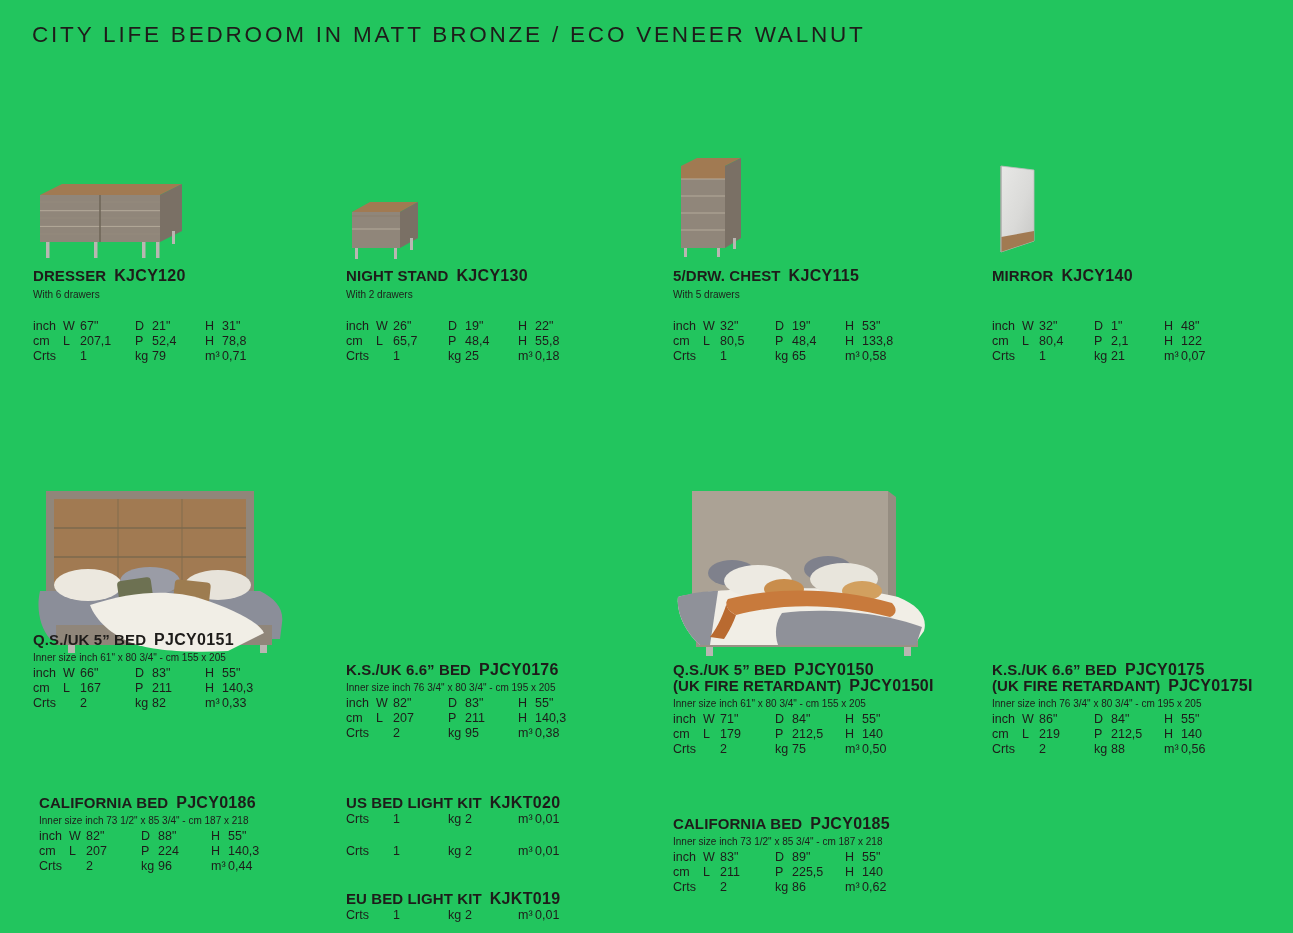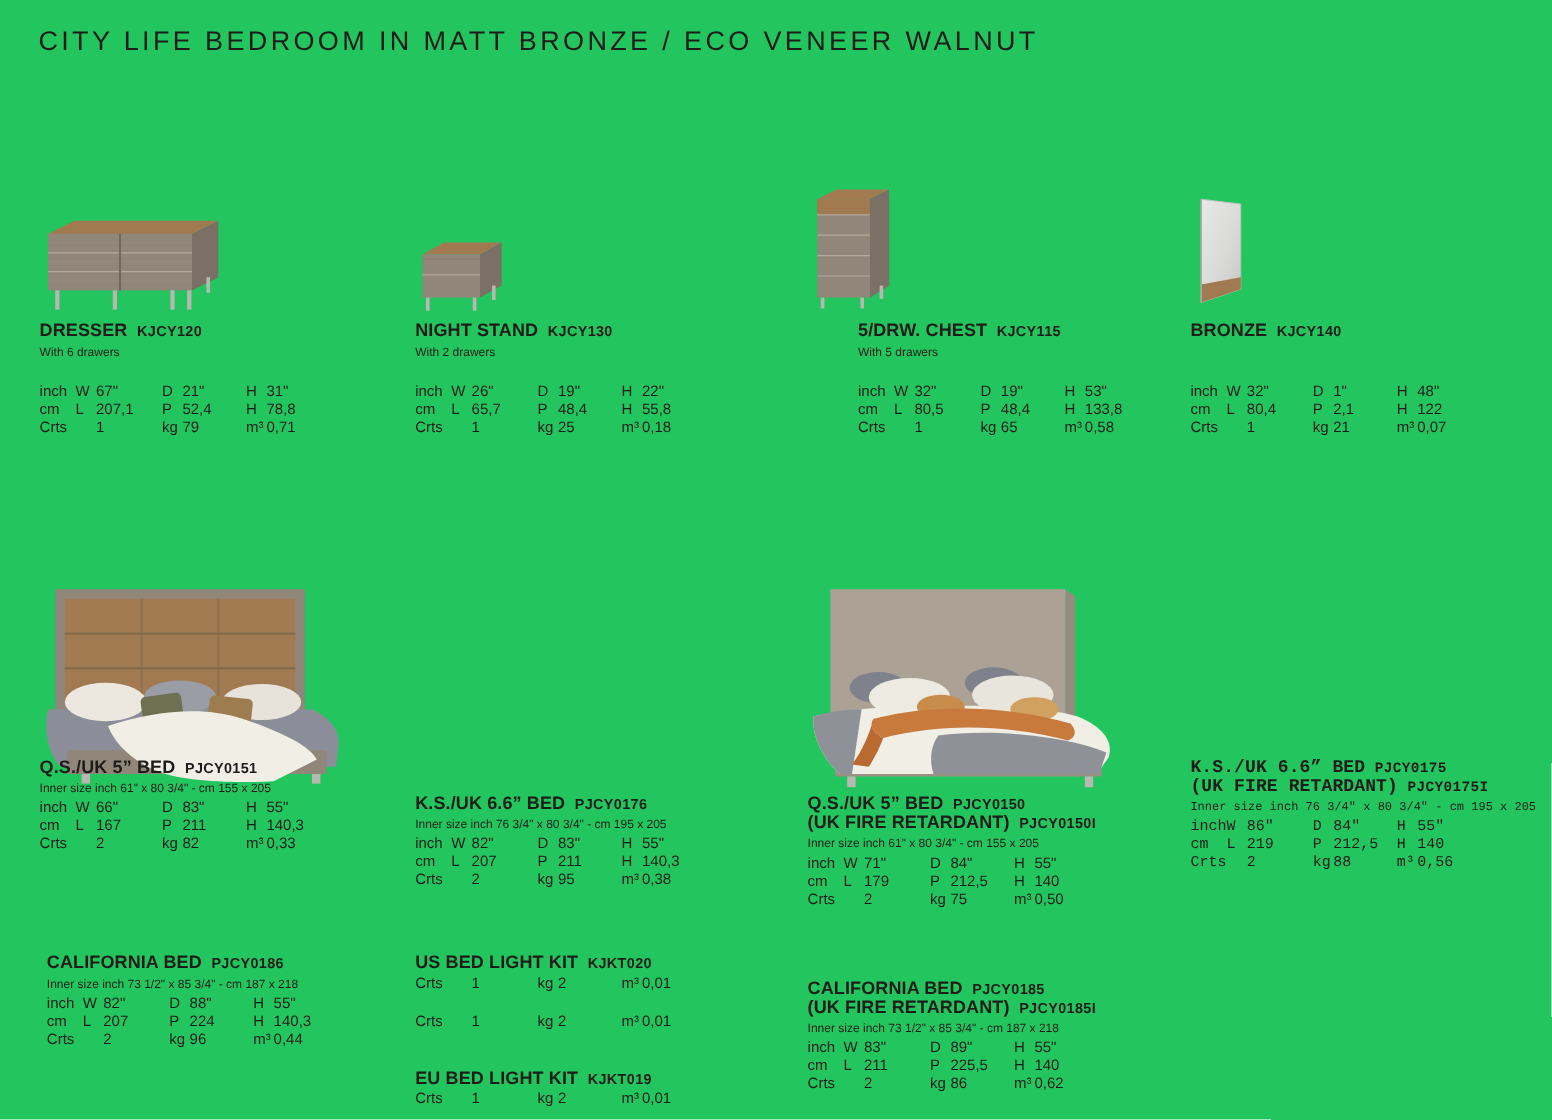--- a/index.html
+++ b/index.html
@@ -10,21 +10,21 @@
     position:absolute; left:32px; top:7px;
     font-size:22.5px; font-weight:400; letter-spacing:2.8px;
     color:var(--text,#1e1c1a); white-space:nowrap;
   }
 
   .img { position:absolute; }
   .img svg { display:block; }
 
   .card { position:absolute; width:302px; }
   .nline { font-size:15px; font-weight:700; line-height:16px; white-space:nowrap; letter-spacing:.1px; }
-  .nline .sku { font-size:12px; margin-left:8px; letter-spacing:.3px; }
+  .nline .sku { font-size:16px; margin-left:8px; letter-spacing:.3px; }
   .sub { font-size:10px; line-height:15px; margin-top:3px; min-height:15px; white-space:nowrap; }
   .specs { margin-top:17px; }
   .card.flow .sub { margin-top:2px; }
   .card.flow .specs { margin-top:1px; }
   .srow { display:grid; grid-template-columns:30px 72px 70px auto; font-size:12.5px; line-height:15.2px; }
   .cell .u { display:inline-block; width:17px; }
   .kit { margin-bottom:0; }
 </style>
 </head>
 <body>
@@ -199,21 +199,21 @@
         </div>
       <div class="srow">
           <span class="lb">Crts</span>
           <span class="cell c2"><span class="u"></span><span class="v">1</span></span>
           <span class="cell c3"><span class="u">kg</span><span class="v">25</span></span>
           <span class="cell c4"><span class="u">m³</span><span class="v">0,18</span></span>
         </div>
     </div>
   </div>
 
-  <div class="card r1" style="left:673px; top:268px;margin-left:42px;">
+  <div class="card r1" style="left:673px; top:268px;">
     <div class="nline"><span>5/DRW. CHEST</span><span class="sku">KJCY115</span></div>
     <div class="sub">With 5 drawers</div>
     <div class="specs">
       <div class="srow">
           <span class="lb">inch</span>
           <span class="cell c2"><span class="u">W</span><span class="v">32"</span></span>
           <span class="cell c3"><span class="u">D</span><span class="v">19"</span></span>
           <span class="cell c4"><span class="u">H</span><span class="v">53"</span></span>
         </div>
       <div class="srow">
@@ -225,21 +225,21 @@
       <div class="srow">
           <span class="lb">Crts</span>
           <span class="cell c2"><span class="u"></span><span class="v">1</span></span>
           <span class="cell c3"><span class="u">kg</span><span class="v">65</span></span>
           <span class="cell c4"><span class="u">m³</span><span class="v">0,58</span></span>
         </div>
     </div>
   </div>
 
   <div class="card r1" style="left:992px; top:268px;">
-    <div class="nline"><span>BRONZE</span><span class="sku">KJCY140</span></div>
+    <div class="nline"><span>MIRROR</span><span class="sku">KJCY140</span></div>
     <div class="sub"></div>
     <div class="specs">
       <div class="srow">
           <span class="lb">inch</span>
           <span class="cell c2"><span class="u">W</span><span class="v">32"</span></span>
           <span class="cell c3"><span class="u">D</span><span class="v">1"</span></span>
           <span class="cell c4"><span class="u">H</span><span class="v">48"</span></span>
         </div>
       <div class="srow">
           <span class="lb">cm</span>
@@ -325,21 +325,21 @@
         </div>
       <div class="srow">
           <span class="lb">Crts</span>
           <span class="cell c2"><span class="u"></span><span class="v">2</span></span>
           <span class="cell c3"><span class="u">kg</span><span class="v">75</span></span>
           <span class="cell c4"><span class="u">m³</span><span class="v">0,50</span></span>
         </div>
     </div>
   </div>
 
-  <div class="card flow" style="left:992px; top:632px;font-family:Liberation Mono, monospace;">
+  <div class="card flow" style="left:992px; top:662px;">
     <div class="nline"><span>K.S./UK 6.6” BED</span><span class="sku">PJCY0175</span></div>
     <div class="nline"><span>(UK FIRE RETARDANT)</span><span class="sku">PJCY0175I</span></div>
     <div class="sub">Inner size inch 76 3/4" x 80 3/4" - cm 195 x 205</div>
     <div class="specs">
       <div class="srow">
           <span class="lb">inch</span>
           <span class="cell c2"><span class="u">W</span><span class="v">86"</span></span>
           <span class="cell c3"><span class="u">D</span><span class="v">84"</span></span>
           <span class="cell c4"><span class="u">H</span><span class="v">55"</span></span>
         </div>
@@ -413,21 +413,20 @@
           <span class="lb">Crts</span>
           <span class="cell c2"><span class="u"></span><span class="v">1</span></span>
           <span class="cell c3"><span class="u">kg</span><span class="v">2</span></span>
           <span class="cell c4"><span class="u">m³</span><span class="v">0,01</span></span>
         </div>
     </div>
   </div>
 
   <div class="card flow" style="left:673px; top:816px;">
     <div class="nline"><span>CALIFORNIA BED</span><span class="sku">PJCY0185</span></div>
-    <div class="nline"><span>(UK FIRE RETARDANT)</span><span class="sku">PJCY0185I</span></div>
     <div class="sub">Inner size inch 73 1/2" x 85 3/4" - cm 187 x 218</div>
     <div class="specs">
       <div class="srow">
           <span class="lb">inch</span>
           <span class="cell c2"><span class="u">W</span><span class="v">83"</span></span>
           <span class="cell c3"><span class="u">D</span><span class="v">89"</span></span>
           <span class="cell c4"><span class="u">H</span><span class="v">55"</span></span>
         </div>
       <div class="srow">
           <span class="lb">cm</span>

